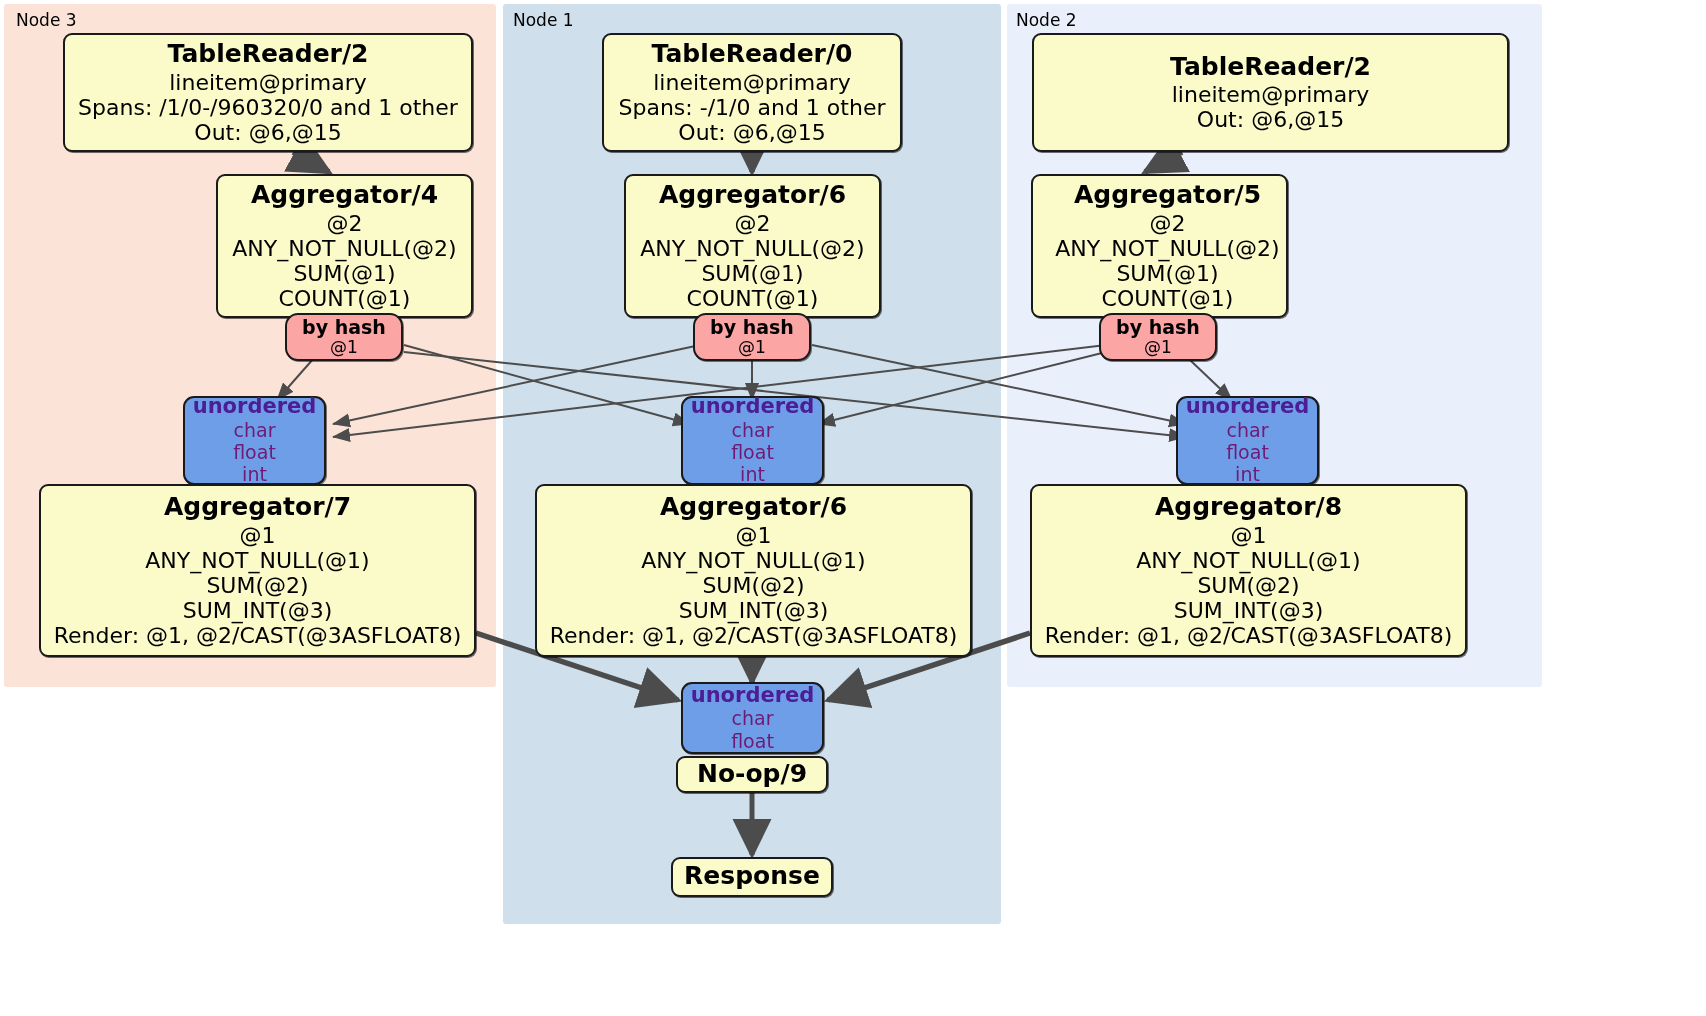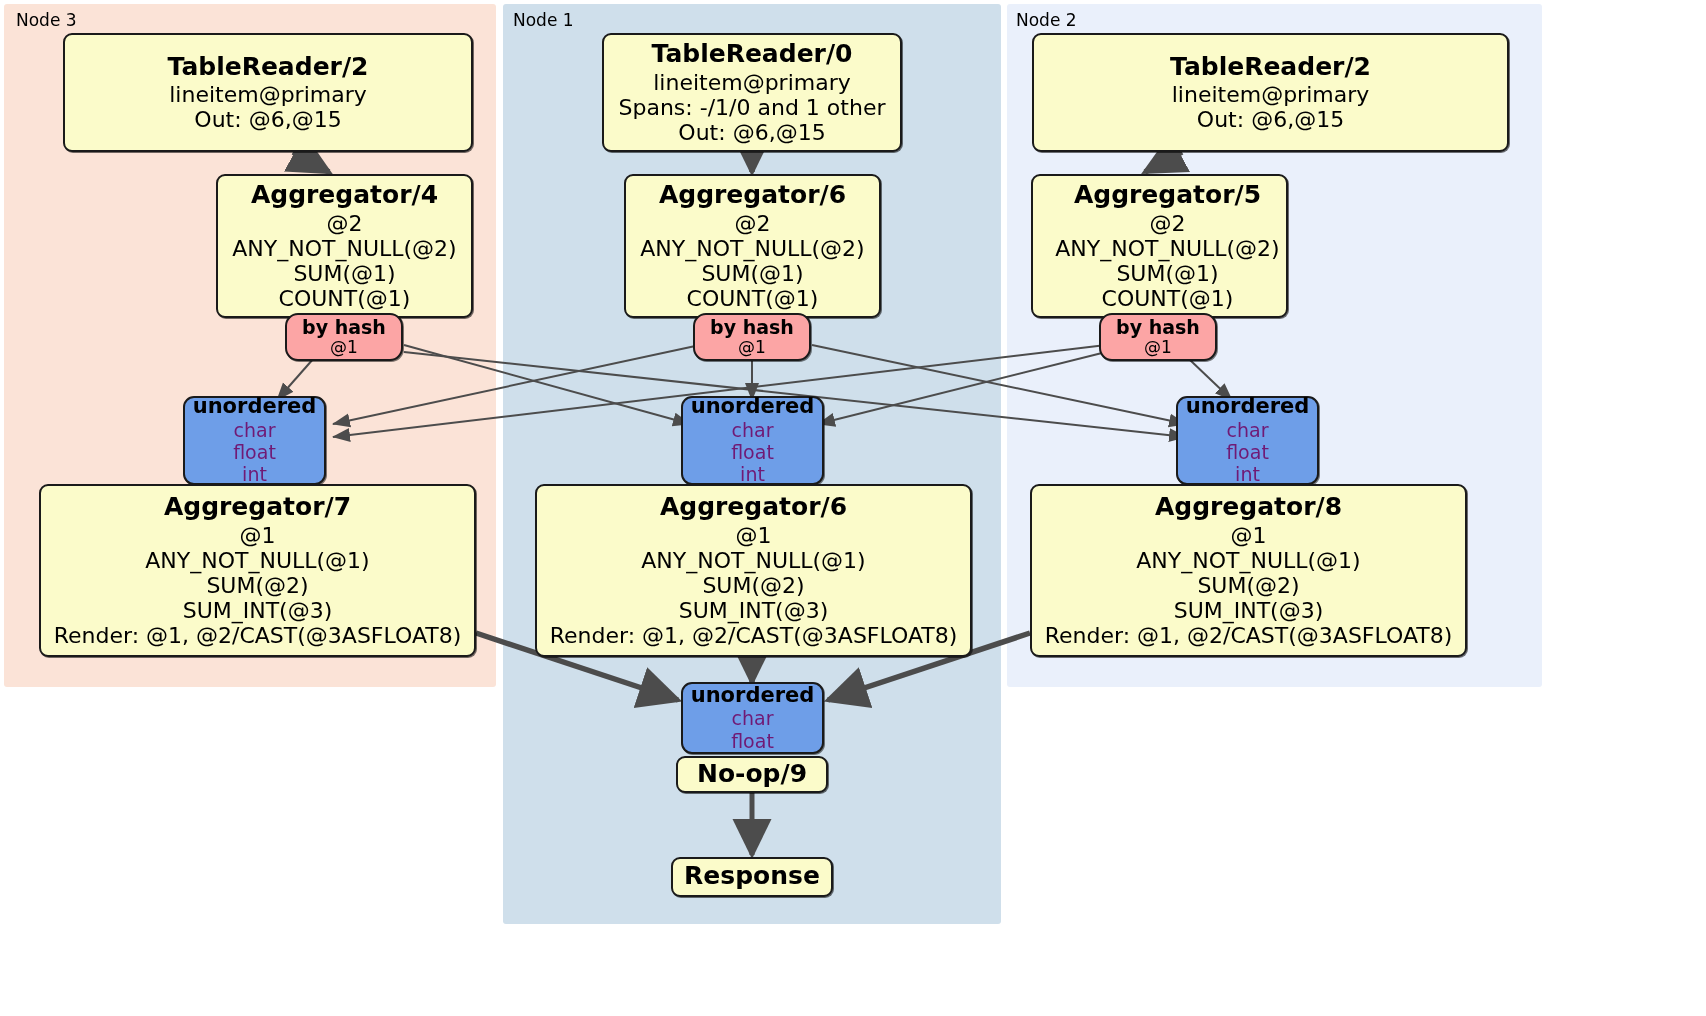--- a/index.html
+++ b/index.html
@@ -39,21 +39,21 @@
     background:#fca5a5;border:2px solid #1a1a1a;border-radius:13px;
     box-shadow:1px 1px 0 rgba(0,0,0,0.5);
   }
   .router .ttl{font-weight:bold;font-size:19px;color:#000;line-height:1.1;}
   .router .ln{font-size:17px;color:#000;line-height:1.15;}
 
   .inbox{
     background:#6e9ee8;border:2px solid #1a1a1a;border-radius:11px;
     box-shadow:1px 1px 0 rgba(0,0,0,0.5);
   }
-  .inbox .ttl{font-weight:bold;font-size:21px;color:#000000;line-height:1.12;}
+  .inbox .ttl{font-weight:bold;font-size:21px;color:#4c1d95;line-height:1.12;}
   .inbox .ln{font-size:19px;color:#701a75;line-height:1.18;}
 
   .small .ttl{font-size:25px;}
 </style>
 </head>
 <body>
 
 <div id="stage">
 
   <div class="cluster" style="left:4px;top:4px;width:492px;height:683px;background:#fbe3d7;"></div>
@@ -96,20 +96,21 @@
       <path d="M752,653 L752,682" stroke-width="5.5" marker-end="url(#ah)"></path>
       <path d="M1030,633 L828,700" stroke-width="5.5" marker-end="url(#ah)"></path>
 
       <path d="M752,791 L752,855" stroke-width="5" marker-end="url(#ah)"></path>
     </g>
   </svg>
 
   <div class="box proc" style="left:63px;top:33px;width:410px;height:119px;">
     <div class="ttl">TableReader/2</div>
     <div class="ln">lineitem@primary</div>
+    <div class="ln">Spans: /1/0-/960320/0 and 1 other</div>
     <div class="ln">Out: @6,@15</div>
   </div>
 
   <div class="box proc" style="left:216px;top:174px;width:257px;height:144px;">
     <div class="ttl">Aggregator/4</div>
     <div class="ln">@2</div>
     <div class="ln">ANY_NOT_NULL(@2)</div>
     <div class="ln">SUM(@1)</div>
     <div class="ln">COUNT(@1)</div>
   </div>

